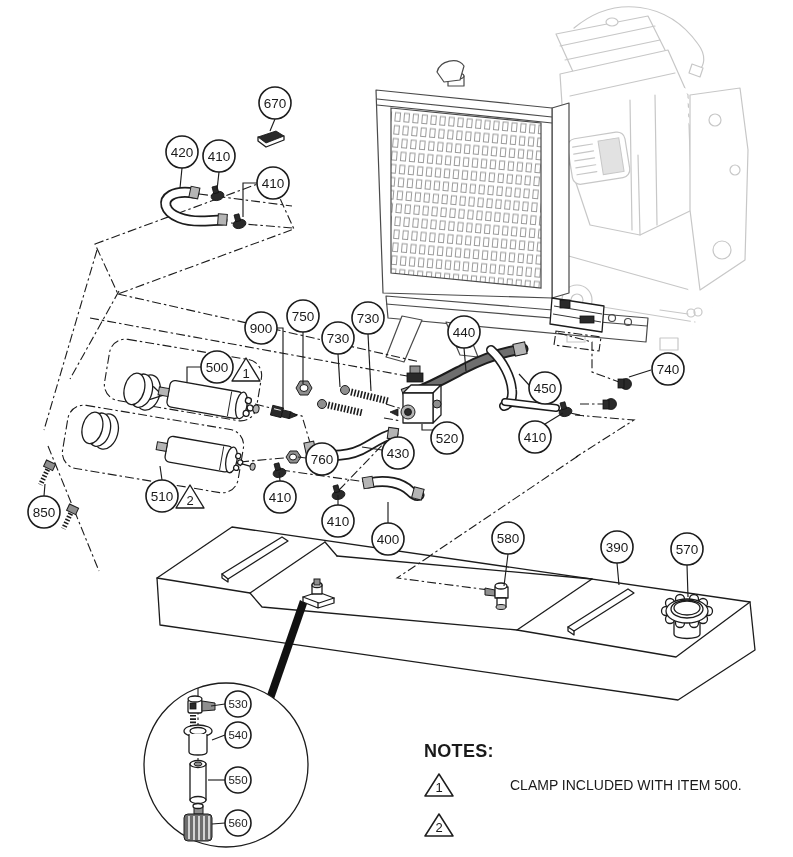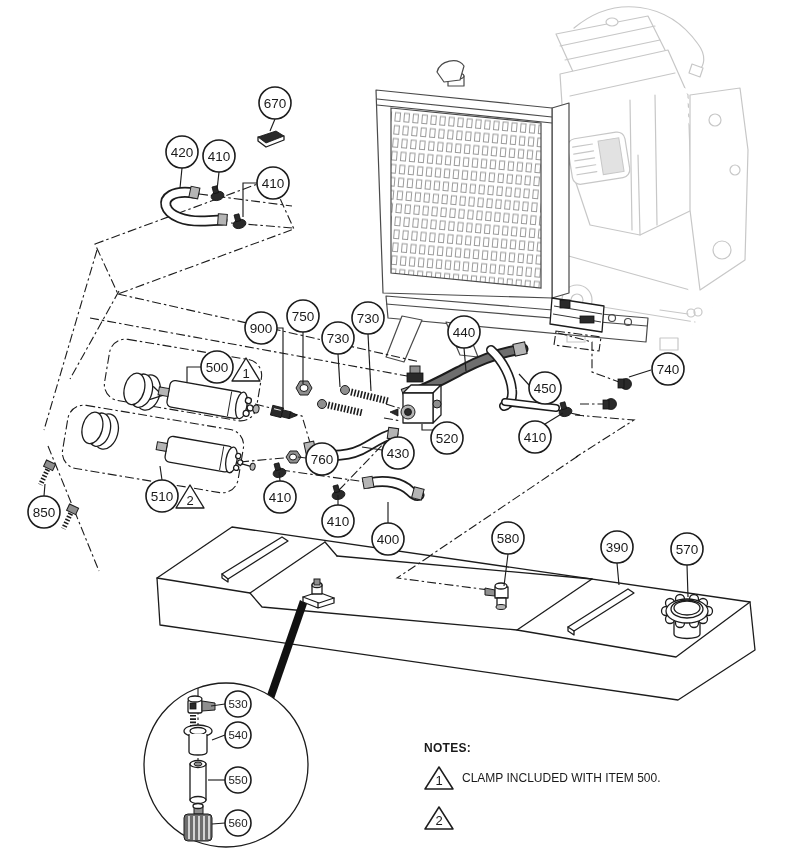--- a/index.html
+++ b/index.html
@@ -26,23 +26,23 @@
 
   .leader{fill:none;stroke:#1c1c1c;stroke-width:1.15;}
   .callout circle{fill:#fff;stroke:#1c1c1c;stroke-width:1.6;}
   .callout text{font-family:"Liberation Sans",sans-serif;font-size:13.5px;fill:#1a1a1a;text-anchor:middle;}
   .callout text.small{font-size:11.5px;}
   .flag polygon{fill:#fff;stroke:#1c1c1c;stroke-width:1.4;stroke-linejoin:round;}
   .flag text{font-family:"Liberation Sans",sans-serif;font-size:13px;fill:#1a1a1a;text-anchor:middle;}
 
   
   .notes{position:absolute;left:424px;top:741px;width:360px;}
-  .notes-heading{font-weight:bold;font-size:12px;letter-spacing:.3px;margin-bottom:9px;}
+  .notes-heading{font-weight:bold;font-size:18px;letter-spacing:.3px;margin-bottom:9px;}
   .note-row{display:flex;align-items:center;gap:8px;margin-bottom:13px;}
-  .note-row span{font-size:12px;white-space:nowrap;}
+  .note-row span{font-size:14px;white-space:nowrap;margin-left:48px;}
   .note-flag{flex:0 0 auto;}
   .note-flag polygon{fill:#fff;stroke:#1c1c1c;stroke-width:1.5;stroke-linejoin:round;}
   .note-flag text{font-family:"Liberation Sans",sans-serif;font-size:13px;fill:#1a1a1a;text-anchor:middle;}
 </style>
 </head>
 <body>
 
 <div id="page">
 <svg id="diagram" width="793" height="857" viewBox="0 0 793 857" xmlns="http://www.w3.org/2000/svg">
 

